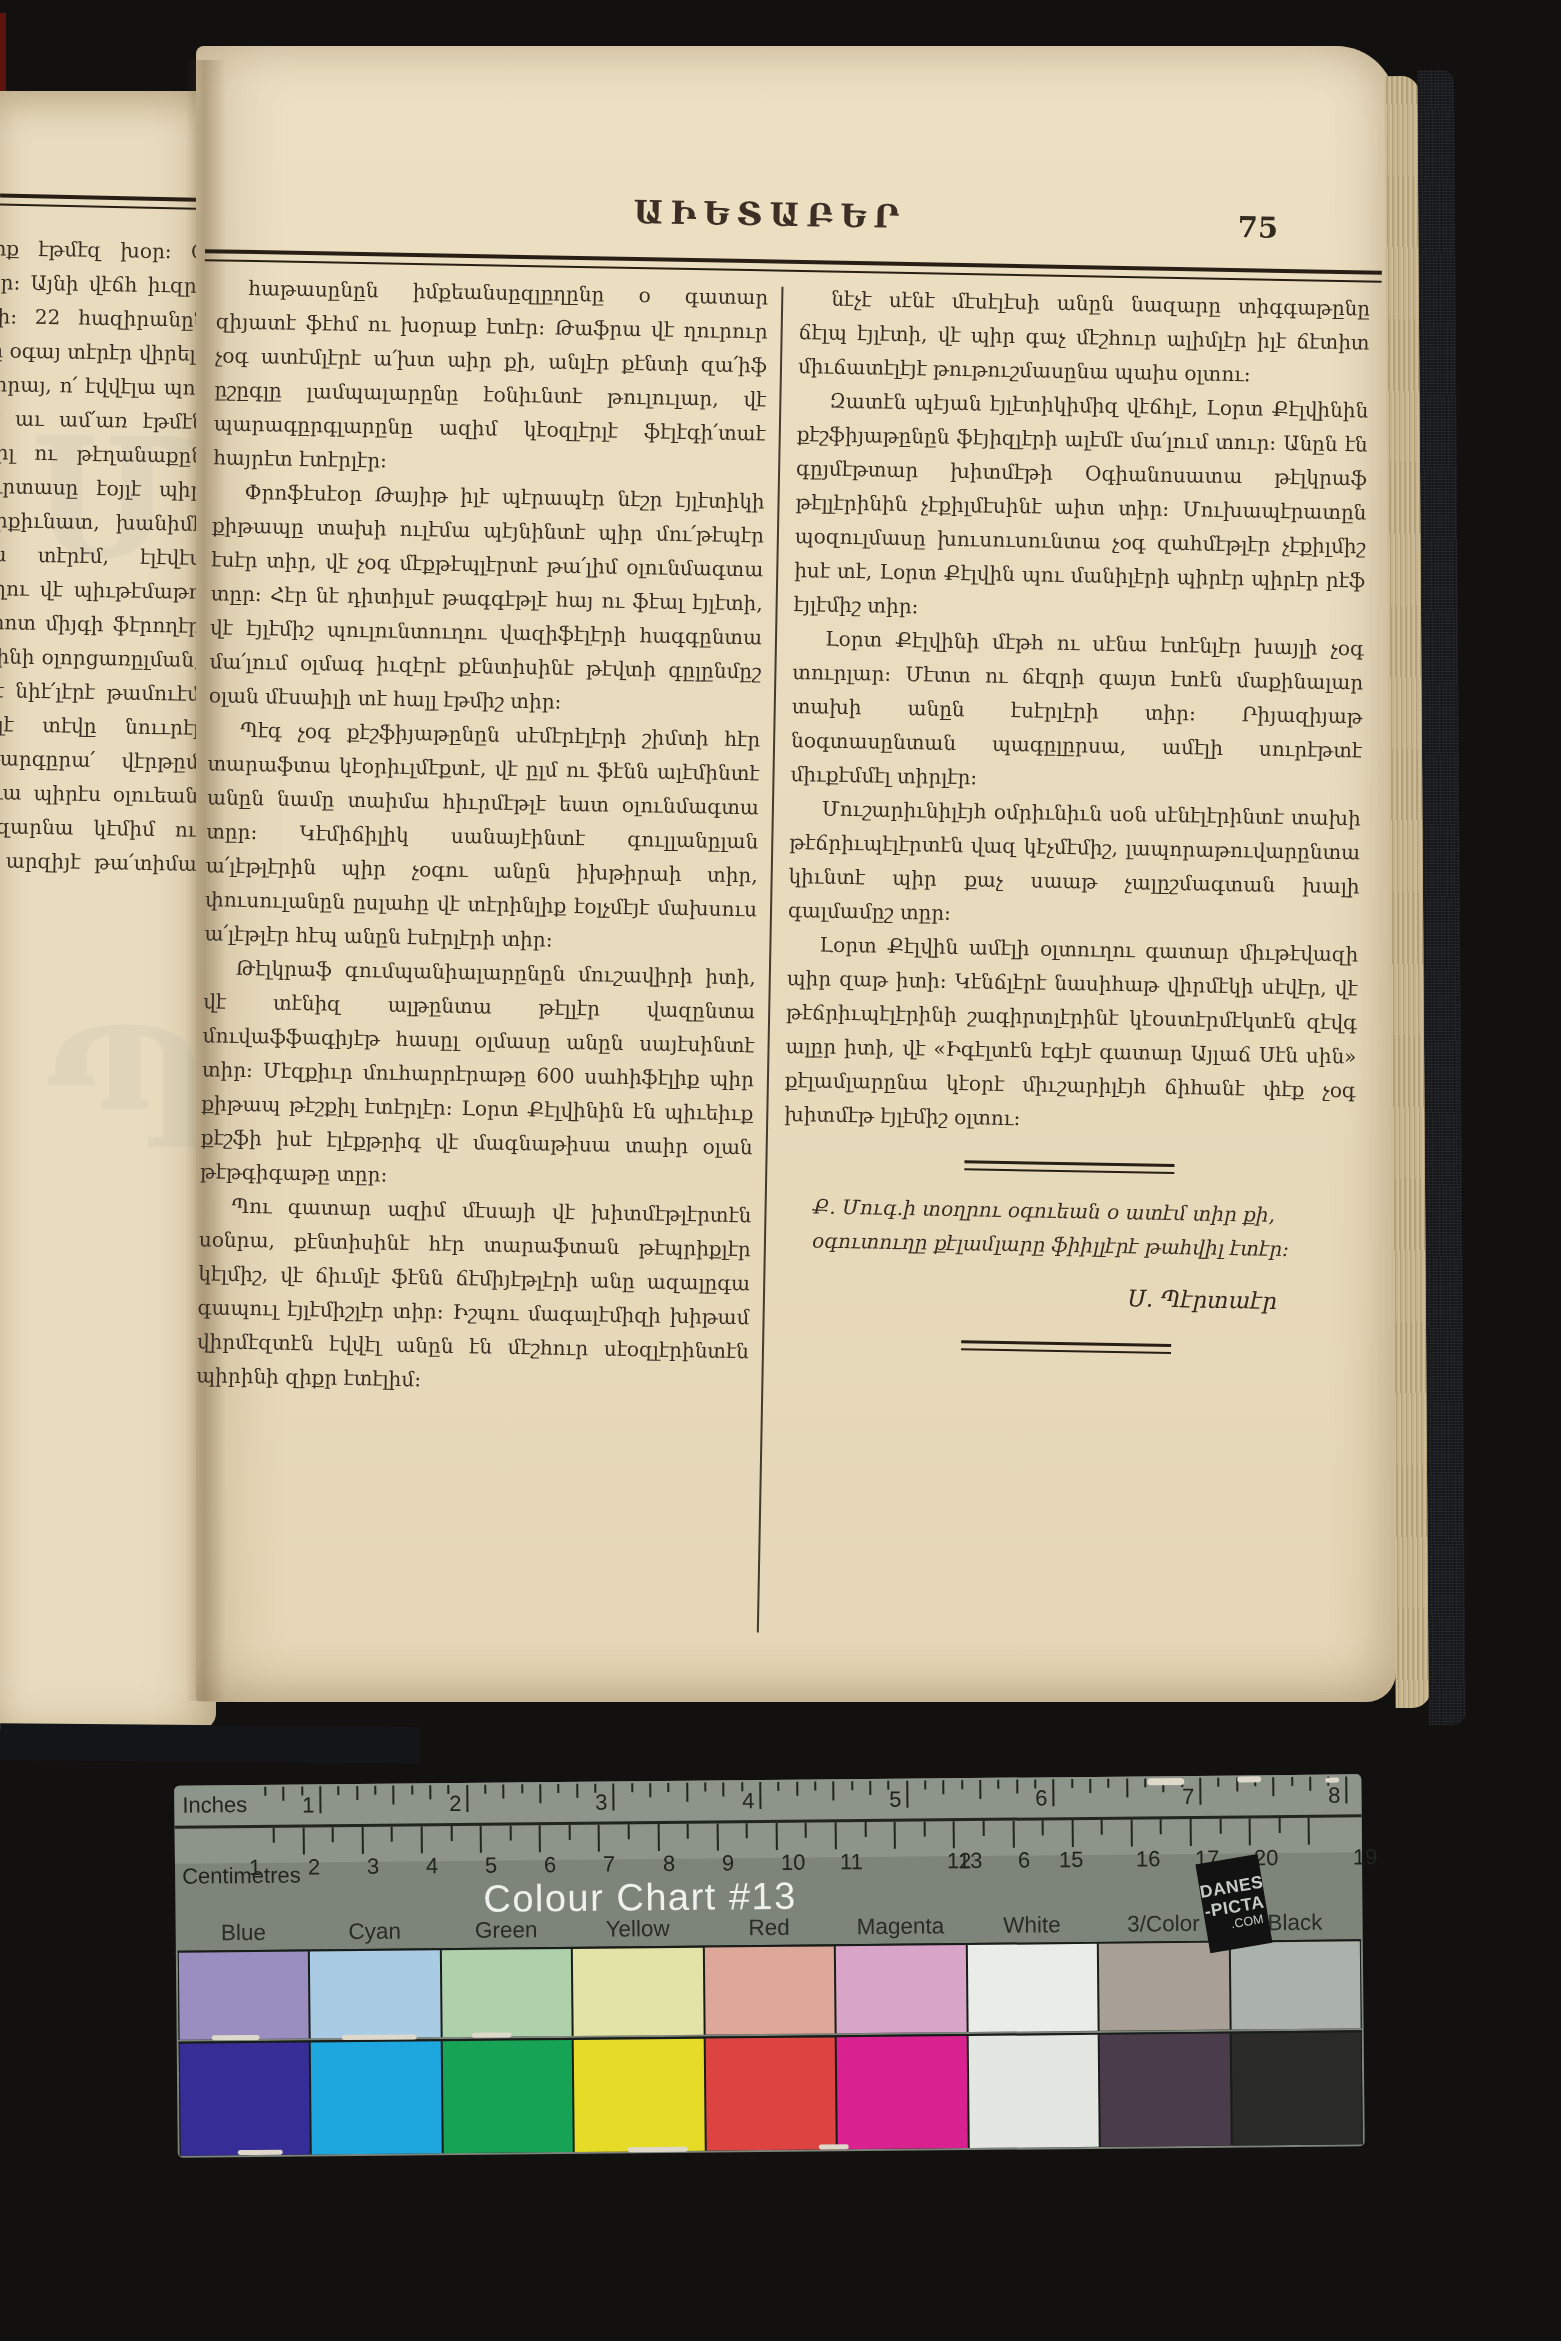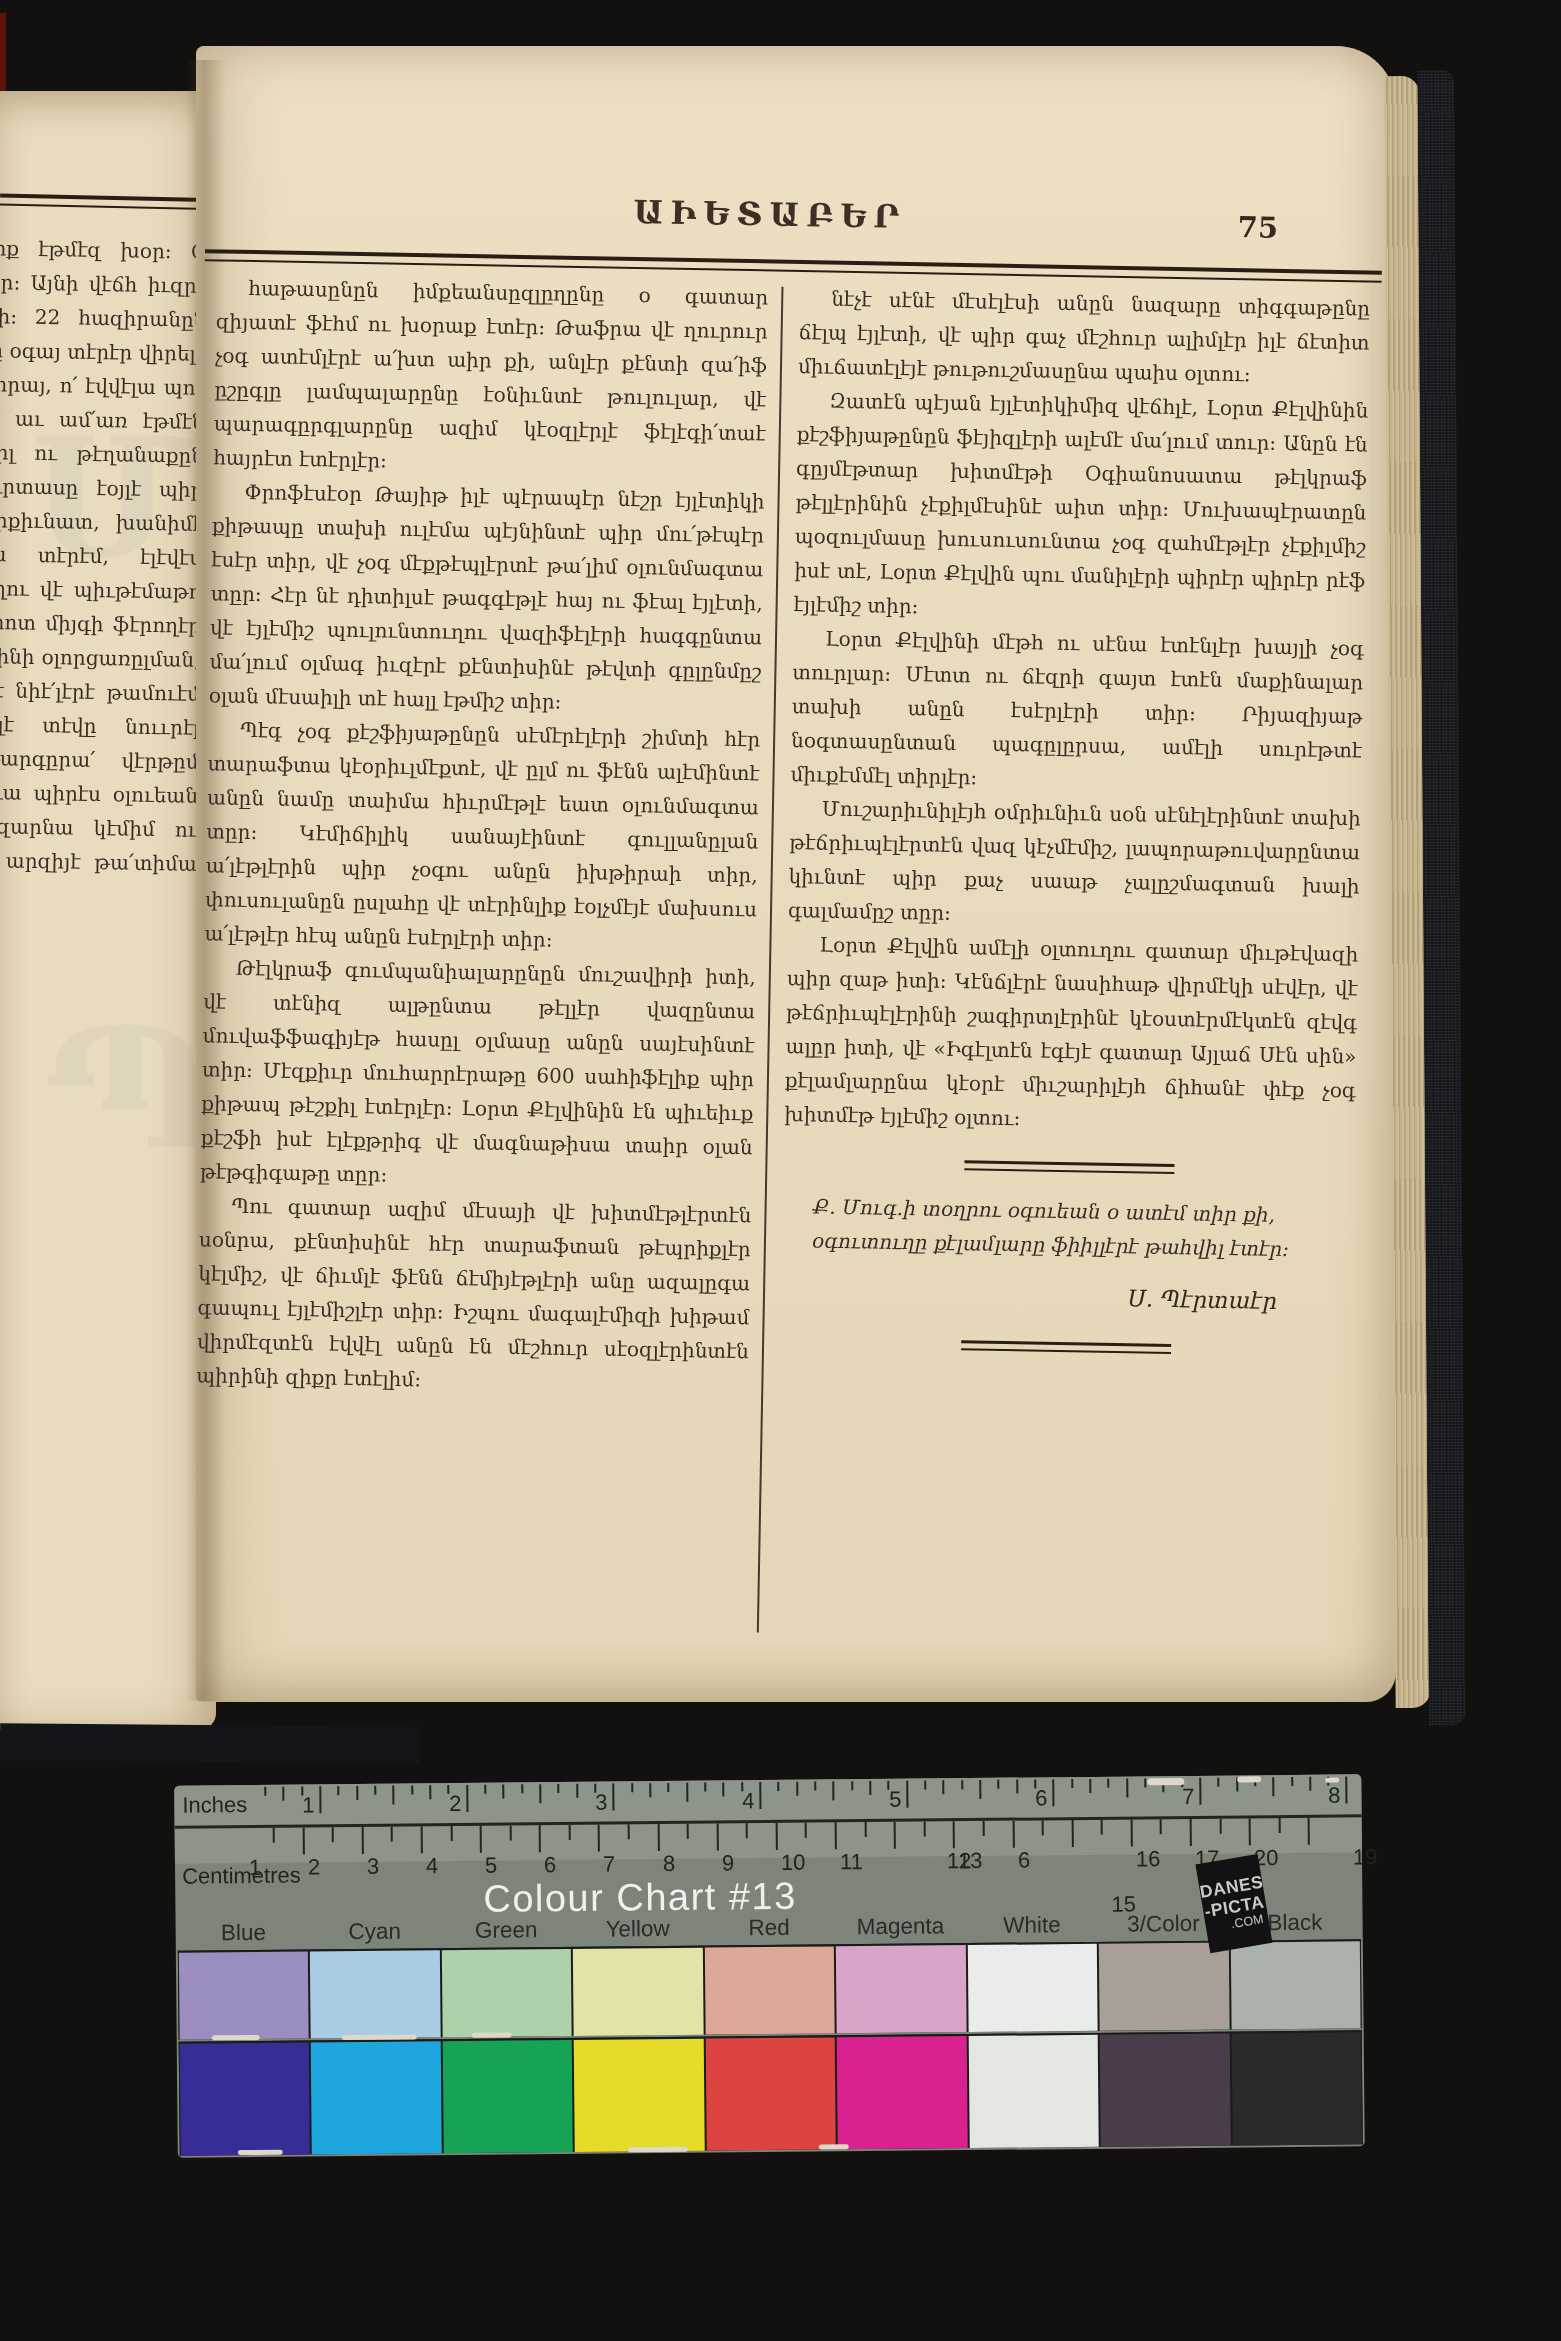--- a/index.html
+++ b/index.html
@@ -280,21 +280,21 @@
           <div class="num cm-num" data-name="ruler-number" style="left: 310px;">5</div>
           <div class="num cm-num" data-name="ruler-number" style="left: 369px;">6</div>
           <div class="num cm-num" data-name="ruler-number" style="left: 428px;">7</div>
           <div class="num cm-num" data-name="ruler-number" style="left: 488px;">8</div>
           <div class="num cm-num" data-name="ruler-number" style="left: 547px;">9</div>
           <div class="num cm-num" data-name="ruler-number" style="left: 606px; text-align: right;">10</div>
           <div class="num cm-num" data-name="ruler-number" style="left: 665px;">11</div>
           <div class="num cm-num" data-name="ruler-number" style="left: 724px; margin-left: 48px;">12</div>
           <div class="num cm-num" data-name="ruler-number" style="left: 783px;">13</div>
           <div class="num cm-num" data-name="ruler-number" style="left: 843px;">6</div>
-          <div class="num cm-num" data-name="ruler-number" style="left: 936px; margin-top: 45px;">15</div>
+          <div class="num cm-num" data-name="ruler-number" style="left: 884px;">15</div>
           <div class="num cm-num" data-name="ruler-number" style="left: 961px;">16</div>
           <div class="num cm-num" data-name="ruler-number" style="left: 1020px;">17</div>
           <div class="num cm-num" data-name="ruler-number" style="left: 1079px;">20</div>
           <div class="num cm-num" data-name="ruler-number" style="left: 1178px;">19</div>
         </div>
     </div>
     <div class="ruler-label lbl-cm" data-name="centimetres-label">Centimetres</div>
 
     <div class="chart-title" data-name="chart-title">Colour Chart #13</div>
     <div class="logo" data-name="danespicta-logo">

